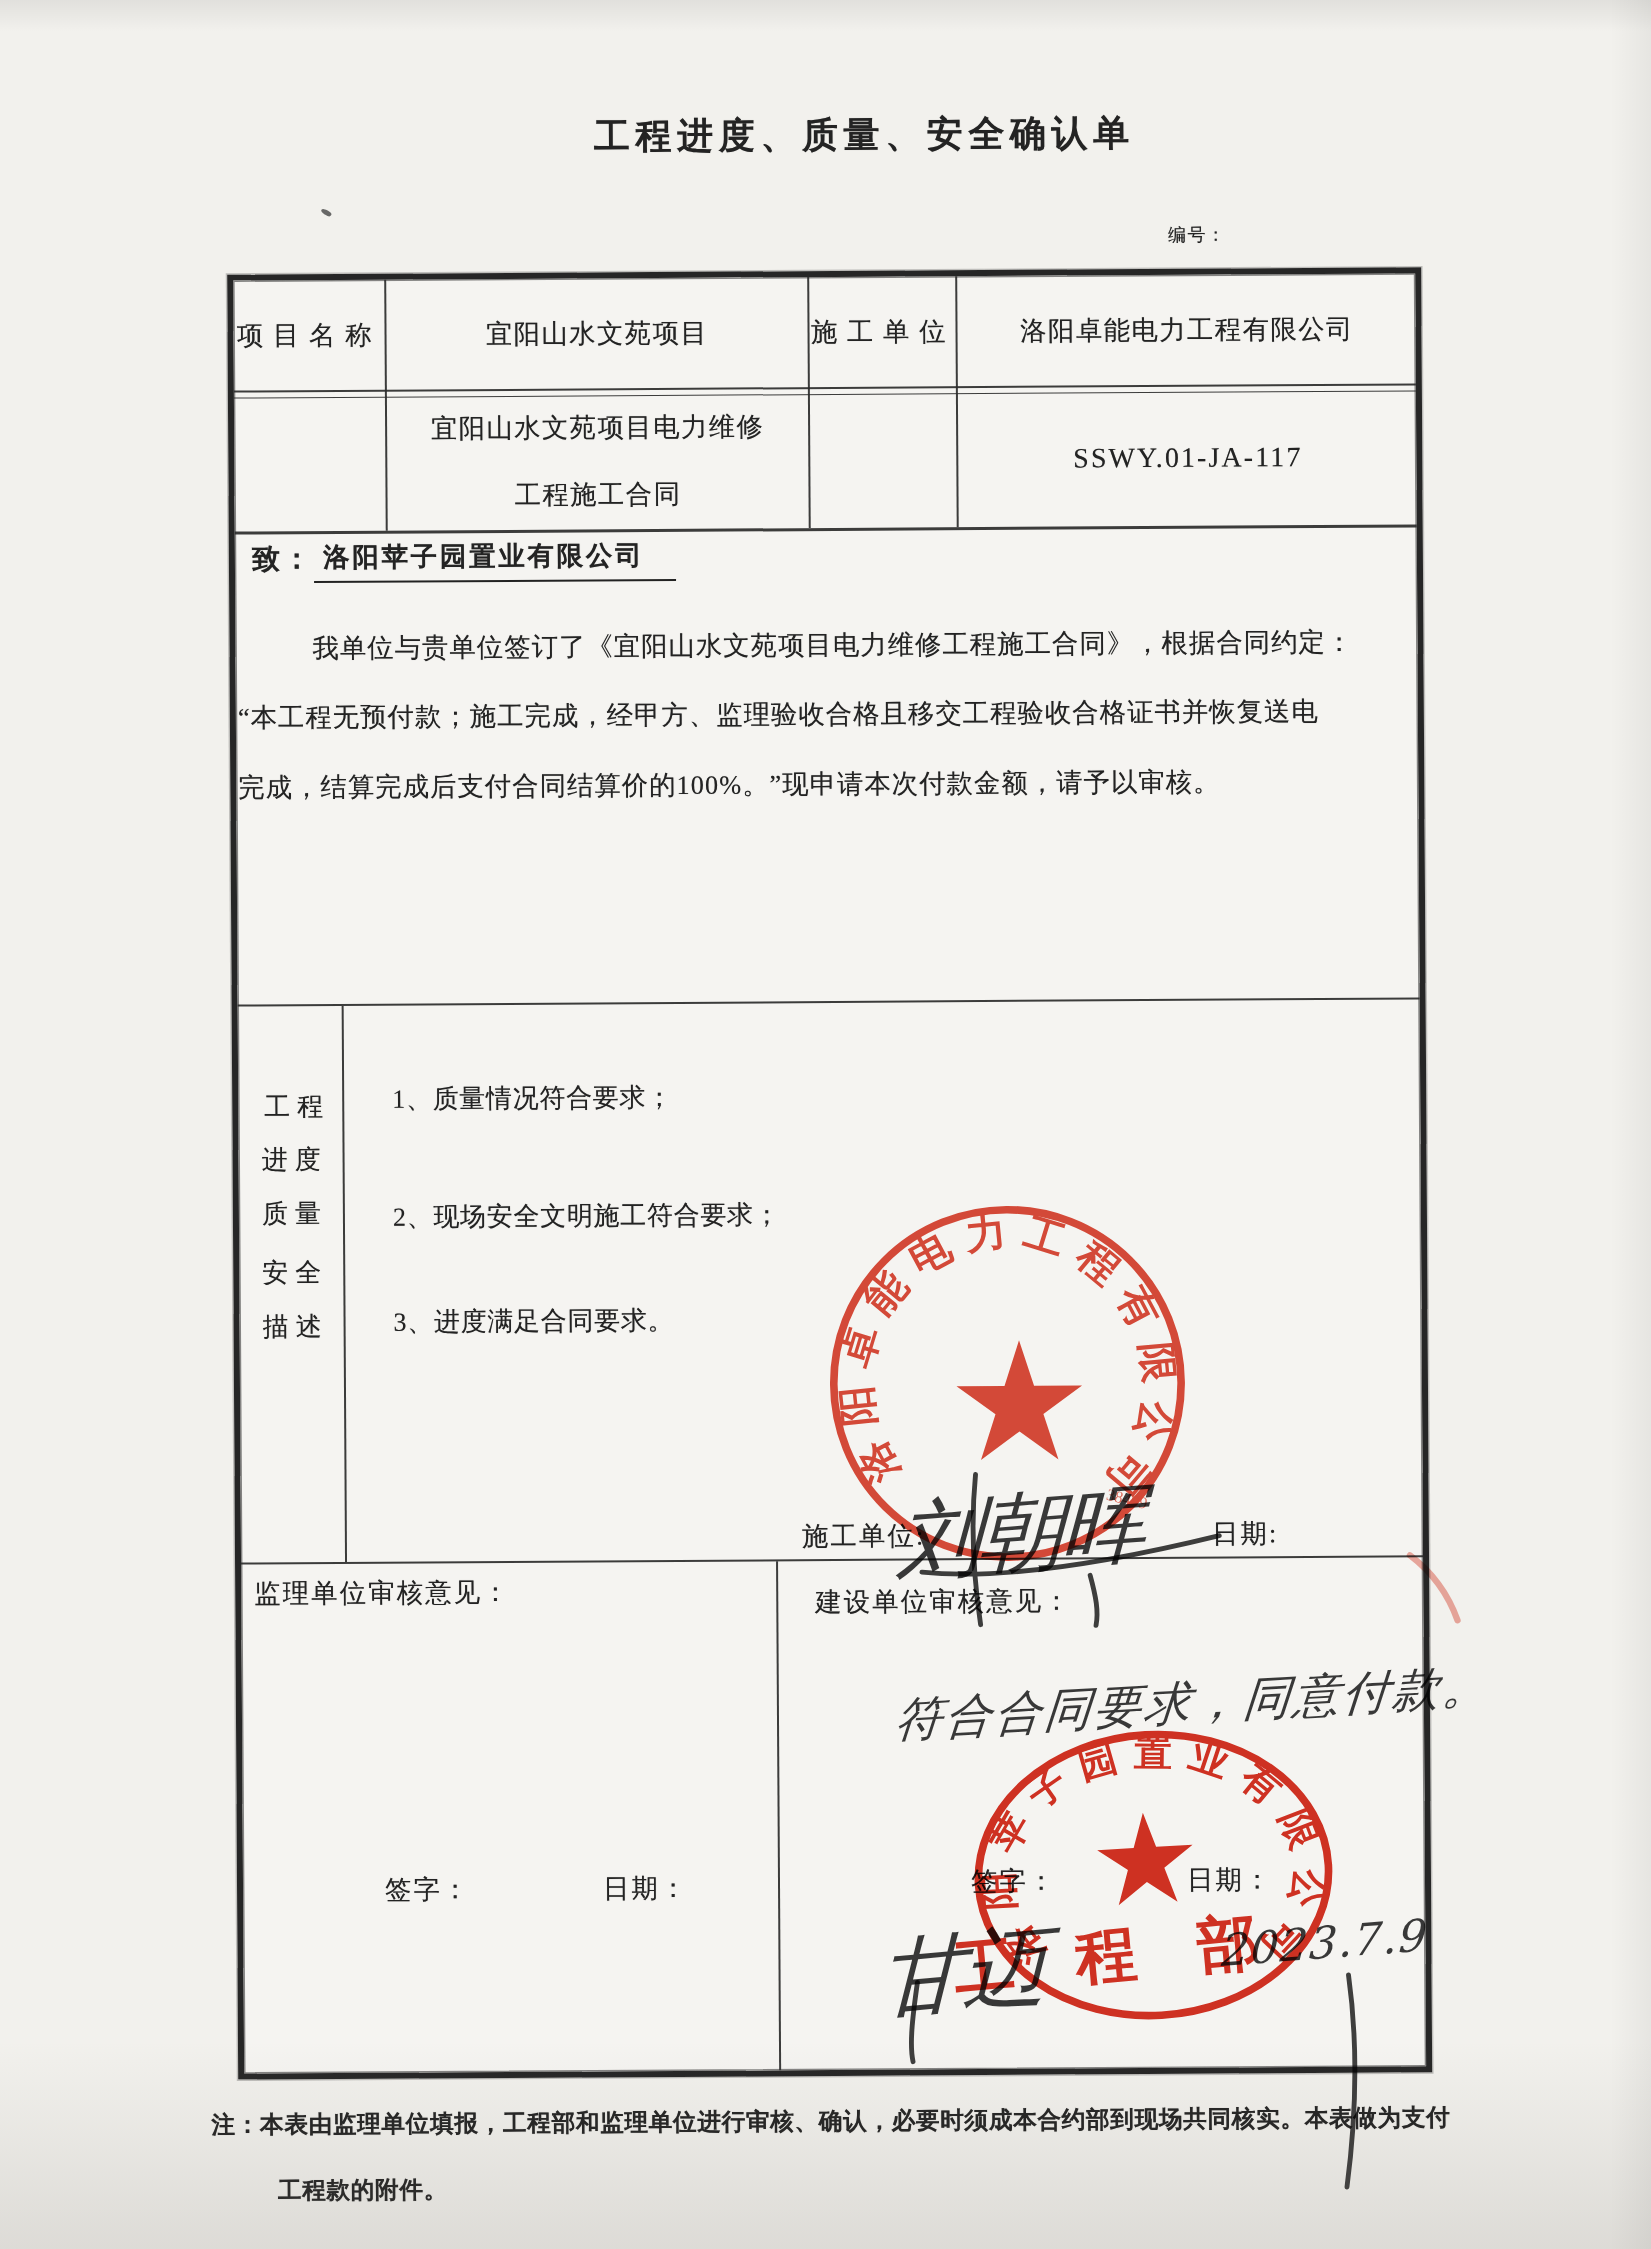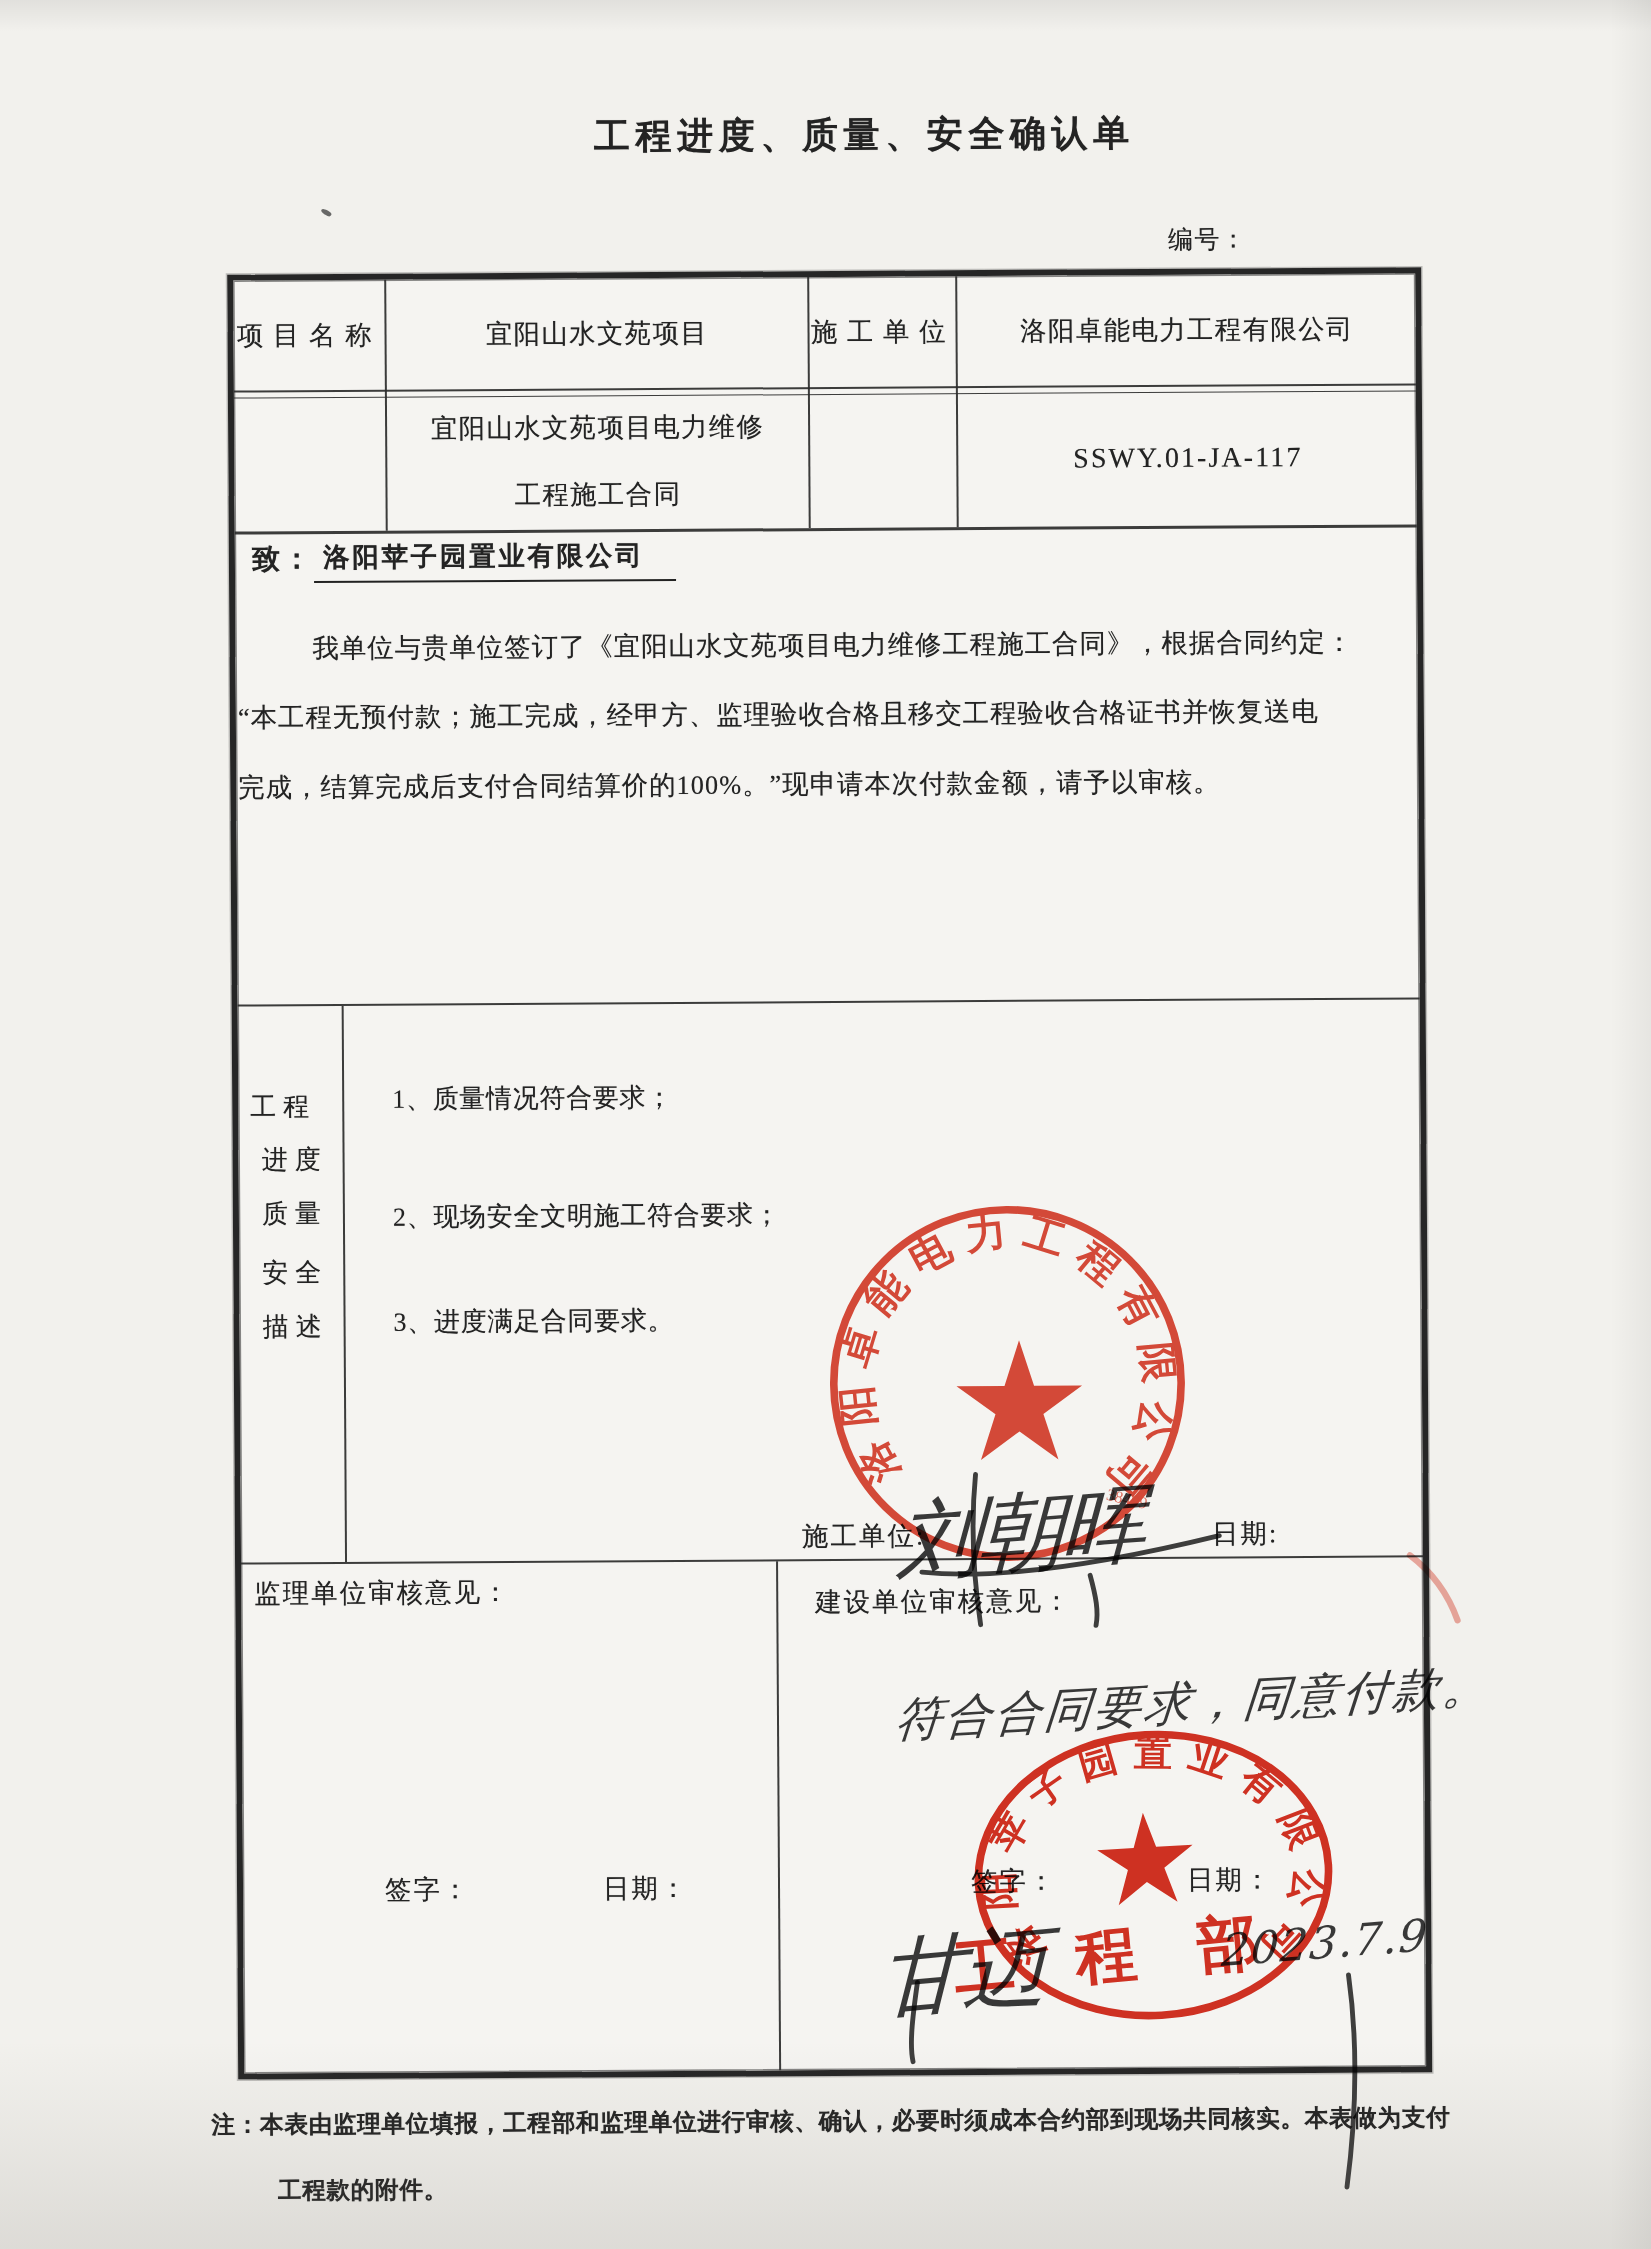--- a/index.html
+++ b/index.html
@@ -5,21 +5,21 @@
   html,body{margin:0;padding:0;background:#dddbd6;}
   .page{
     position:relative;width:1652px;height:2250px;overflow:hidden;
     background:#f2f1ed;
     font-family:"Liberation Serif","DejaVu Serif",serif;
     color:#232323;
   }
   .tilt{position:absolute;inset:0;transform:rotate(-0.35deg);transform-origin:50% 40%;}
   .txt{position:absolute;white-space:nowrap;text-shadow:0 0 0.7px rgba(20,20,20,.45);}
   .page-title{font-size:36px;font-weight:700;letter-spacing:5.6px;text-align:center;}
-  .serial{font-size:25px;letter-spacing:1.4px;}
+  .serial{font-size:18px;letter-spacing:1.4px;}
   
   .sheet{
     position:absolute;left:231px;top:271px;width:1194px;height:1805px;
     box-sizing:border-box;border:6.3px solid #262626;
     box-shadow:inset 0 0 0 1.4px rgba(38,38,38,.55), 0 0 0 1.4px rgba(38,38,38,.25);
     background:rgba(255,255,255,.25);
   }
   .ln{position:absolute;background:#2b2b2b;opacity:.92;}
   .cell{position:absolute;display:flex;align-items:center;justify-content:center;
         font-size:26.4px;letter-spacing:1.4px;text-shadow:0 0 0.7px rgba(20,20,20,.45);}
@@ -91,21 +91,21 @@
     <div class="cell mono-ish" style="left:962px;top:392px;width:457px;height:136px;">SSWY.01-JA-117</div>
 
     <div class="txt" style="left:254px;top:537px;display:flex;align-items:flex-start;">
       <span class="to-label">致：</span>
       <span class="to-company">洛阳苹子园置业有限公司</span>
     </div>
     <div class="txt body-line" style="left:314px;top:628px;">我单位与贵单位签订了《宜阳山水文苑项目电力维修工程施工合同》，根据合同约定：</div>
     <div class="txt body-line" style="left:239px;top:697px;">“本工程无预付款；施工完成，经甲方、监理验收合格且移交工程验收合格证书并恢复送电</div>
     <div class="txt body-line" style="left:239px;top:767px;">完成，结算完成后支付合同结算价的100%。”现申请本次付款金额，请予以审核。</div>
 
-    <div class="txt rowlab" style="left:234px;top:1086px;width:96px;text-align:center;">工程</div>
+    <div class="txt rowlab" style="left:248px;top:1086px;width:96px;text-align:center;">工程</div>
     <div class="txt rowlab" style="left:245px;top:1139px;width:96px;text-align:center;">进度</div>
     <div class="txt rowlab" style="left:245px;top:1193px;width:96px;text-align:center;">质量</div>
     <div class="txt rowlab" style="left:245px;top:1252px;width:96px;text-align:center;">安全</div>
     <div class="txt rowlab" style="left:245px;top:1306px;width:96px;text-align:center;">描述</div>
 
     <div class="txt item-line" style="left:391px;top:1079px;">1、质量情况符合要求；</div>
     <div class="txt item-line" style="left:391px;top:1197px;">2、现场安全文明施工符合要求；</div>
     <div class="txt item-line" style="left:391px;top:1302px;">3、进度满足合同要求。</div>
 
     <div class="txt small-label" style="left:798px;top:1519px;">施工单位:</div>

